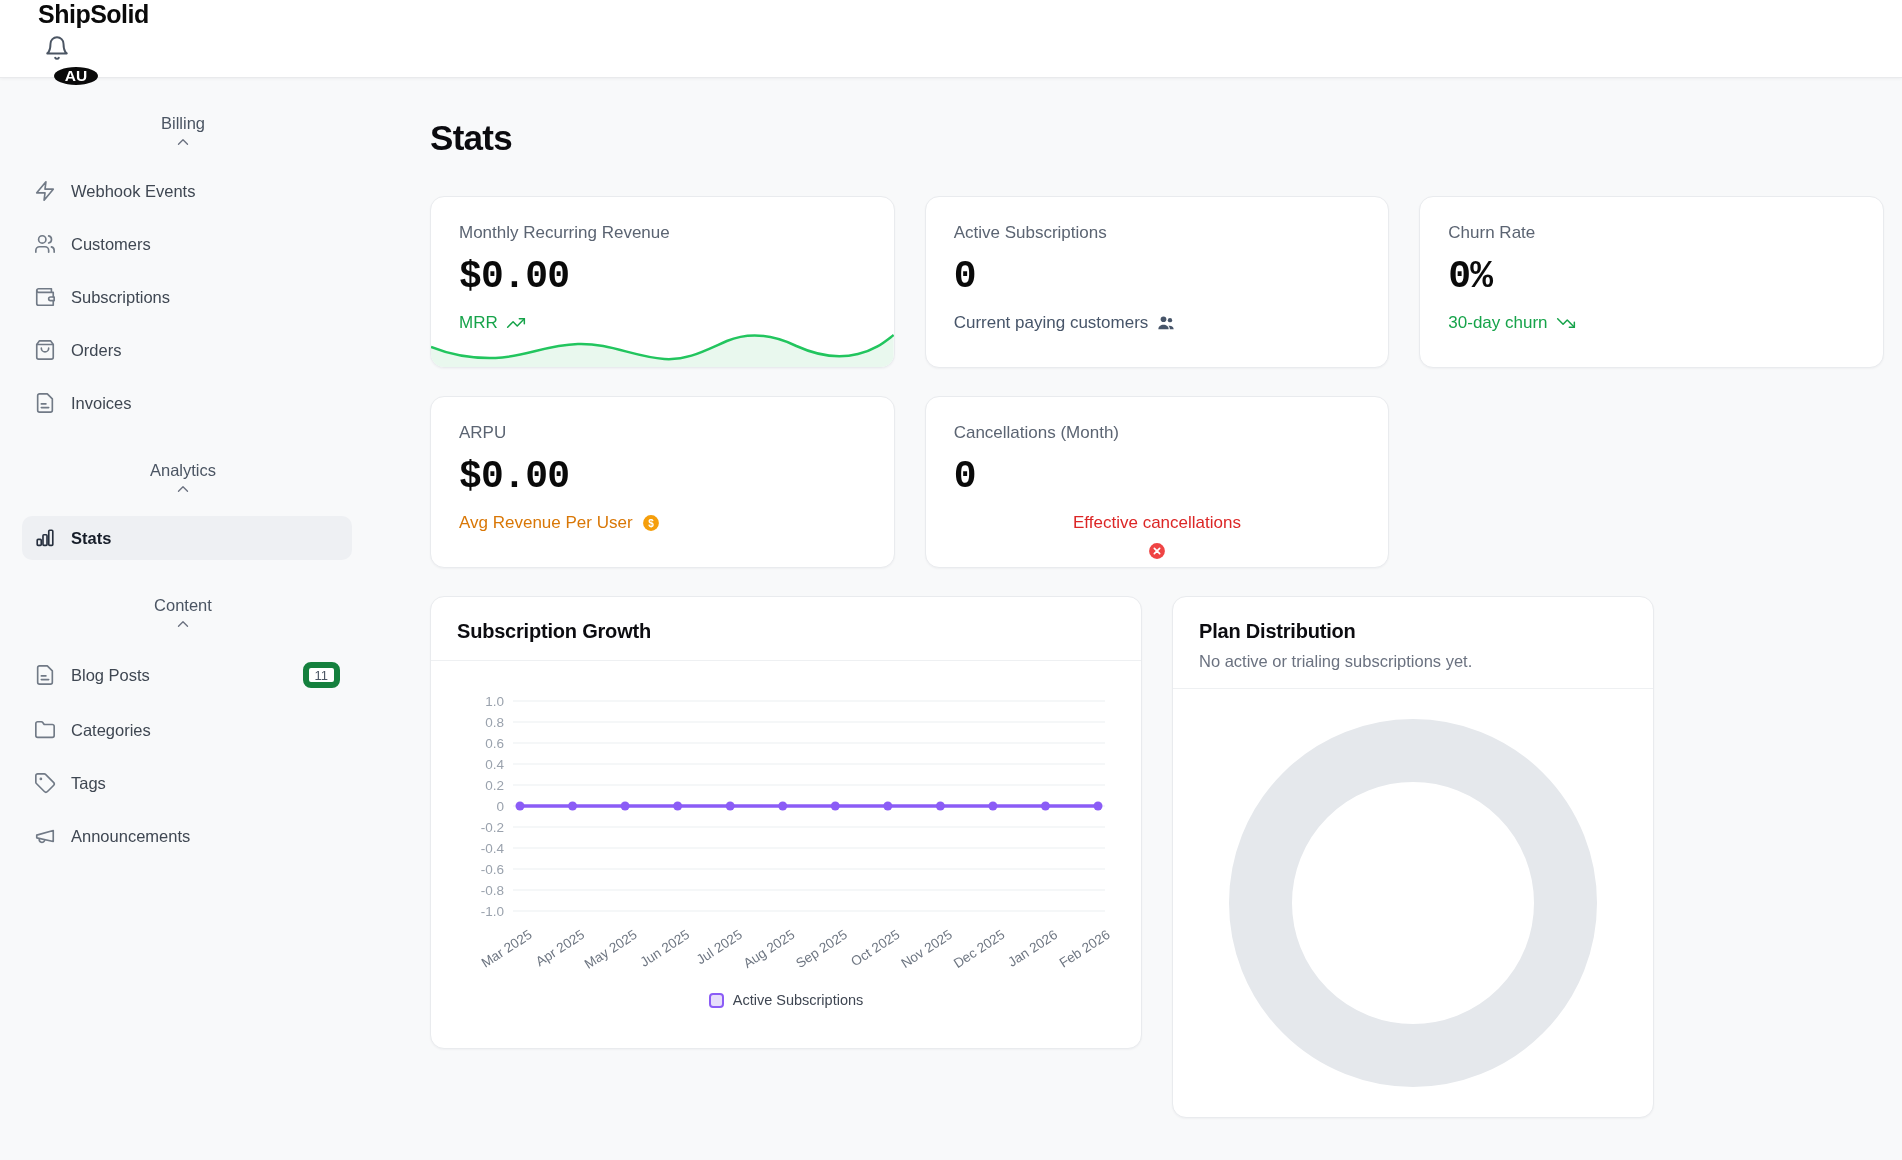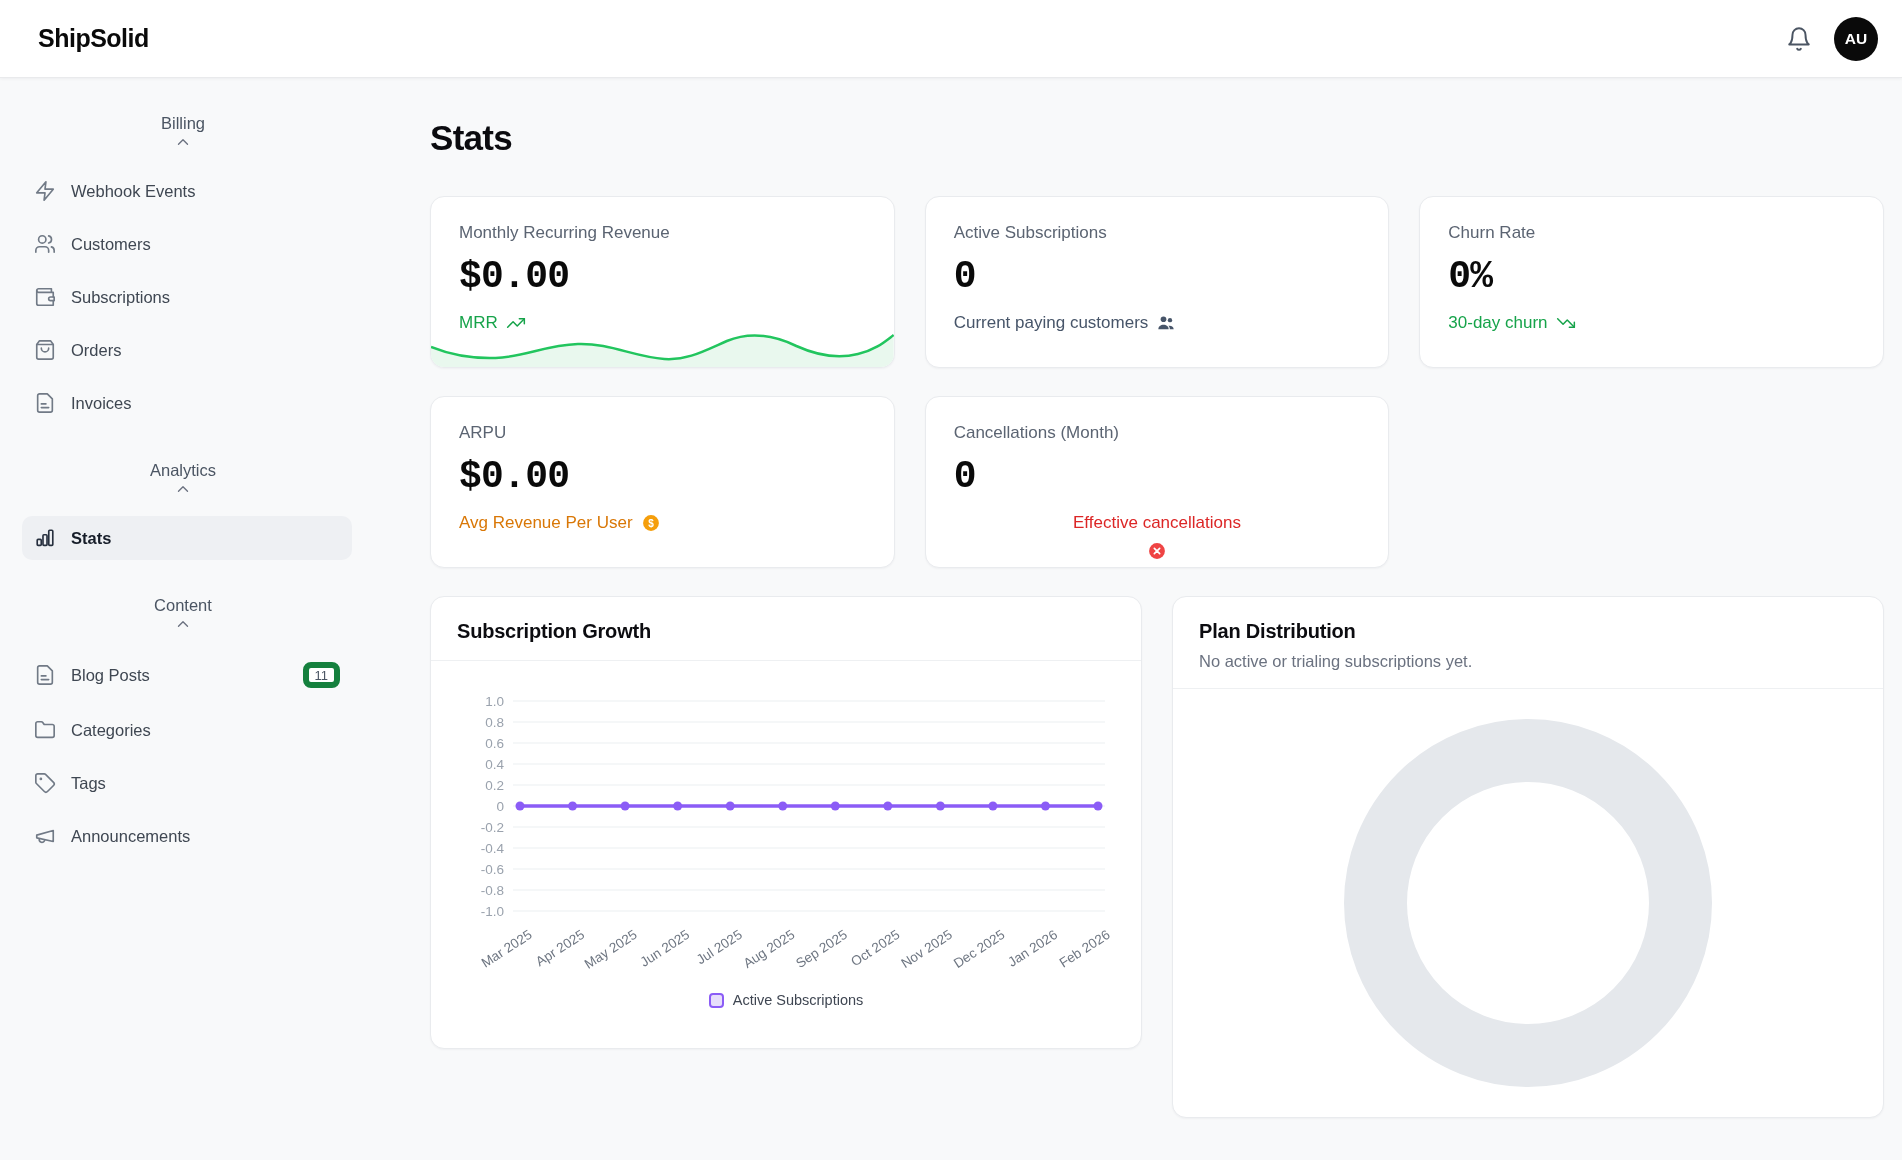--- a/index.html
+++ b/index.html
@@ -8,23 +8,23 @@
     font-family:"Liberation Sans", sans-serif;
     background:#f8f9fa;
     color:#0b0b0f;
     -webkit-font-smoothing:antialiased;
   }
   
   .header {
     height:78px; background:#ffffff;
     border-bottom:1px solid #e9eaec;
     box-shadow:0 1px 3px rgba(16,24,40,.05);
-    display:flex; align-items:center;
+    display:flex; align-items:flex-start;
     padding:0 24px 0 38px;
-    position:relative; z-index:5;
+    position:relative; z-index:5;flex-direction:column;
   }
   .logo { font-size:25px; font-weight:800; letter-spacing:-.02em; color:#0a0a0a; }
   .header-spacer { flex:1; }
   .icon-btn { background:none; border:none; cursor:pointer; color:#4b5563; display:flex; align-items:center; justify-content:center; padding:6px; }
   .avatar {
     width:44px; height:44px; border-radius:50%;
     background:#0a0a0a; color:#fff;
     display:flex; align-items:center; justify-content:center;
     font-size:15.5px; font-weight:600; margin-left:16px; cursor:pointer;
     letter-spacing:.01em;
@@ -70,21 +70,21 @@
   .stat-card { height:172px; padding:26px 28px; position:relative; overflow:hidden; }
   .stat-label { font-size:17px; color:#5b6472; margin-bottom:12px; }
   .stat-value { font-size:38px; font-weight:800; letter-spacing:-.02em; color:#0a0a0a; margin-bottom:15px;font-family:Liberation Mono, monospace; }
   .stat-caption { font-size:17px; font-weight:500; display:flex; align-items:center; gap:8px; }
   .cap-green { color:#16a34a; }
   .cap-slate { color:#475569; }
   .cap-amber { color:#d97706; }
   .cap-red   { color:#dc2626;flex-direction:column; }
   .sparkline { position:absolute; left:0; right:0; bottom:0; height:54px; display:block; width:100%; }
   
-  .charts-grid { width:1454px; display:grid; grid-template-columns:710fr 714fr; gap:30px; }
+  .charts-grid { width:1224px; display:grid; grid-template-columns:710fr 714fr; gap:30px; }
   .chart-card-header { padding:23px 26px 17px 26px; border-bottom:1px solid #eef0f2; }
   .chart-card-title { font-size:20px; font-weight:700; letter-spacing:-.01em; color:#0c0c10; }
   .chart-card-sub { font-size:16.5px; color:#6b7280; margin-top:9px; }
   .growth-card { height:453px; }
   .growth-body { padding:18px 24px 0 24px; }
   .plot-svg { display:block; width:662px; height:300px; }
   .legend-row { display:flex; align-items:center; justify-content:center; gap:9px; margin-top:13px; }
   .legend-swatch {
     width:15px; height:15px; border-radius:4px;
     background:#e7defb; border:2px solid #8b5cf6; display:inline-block;

